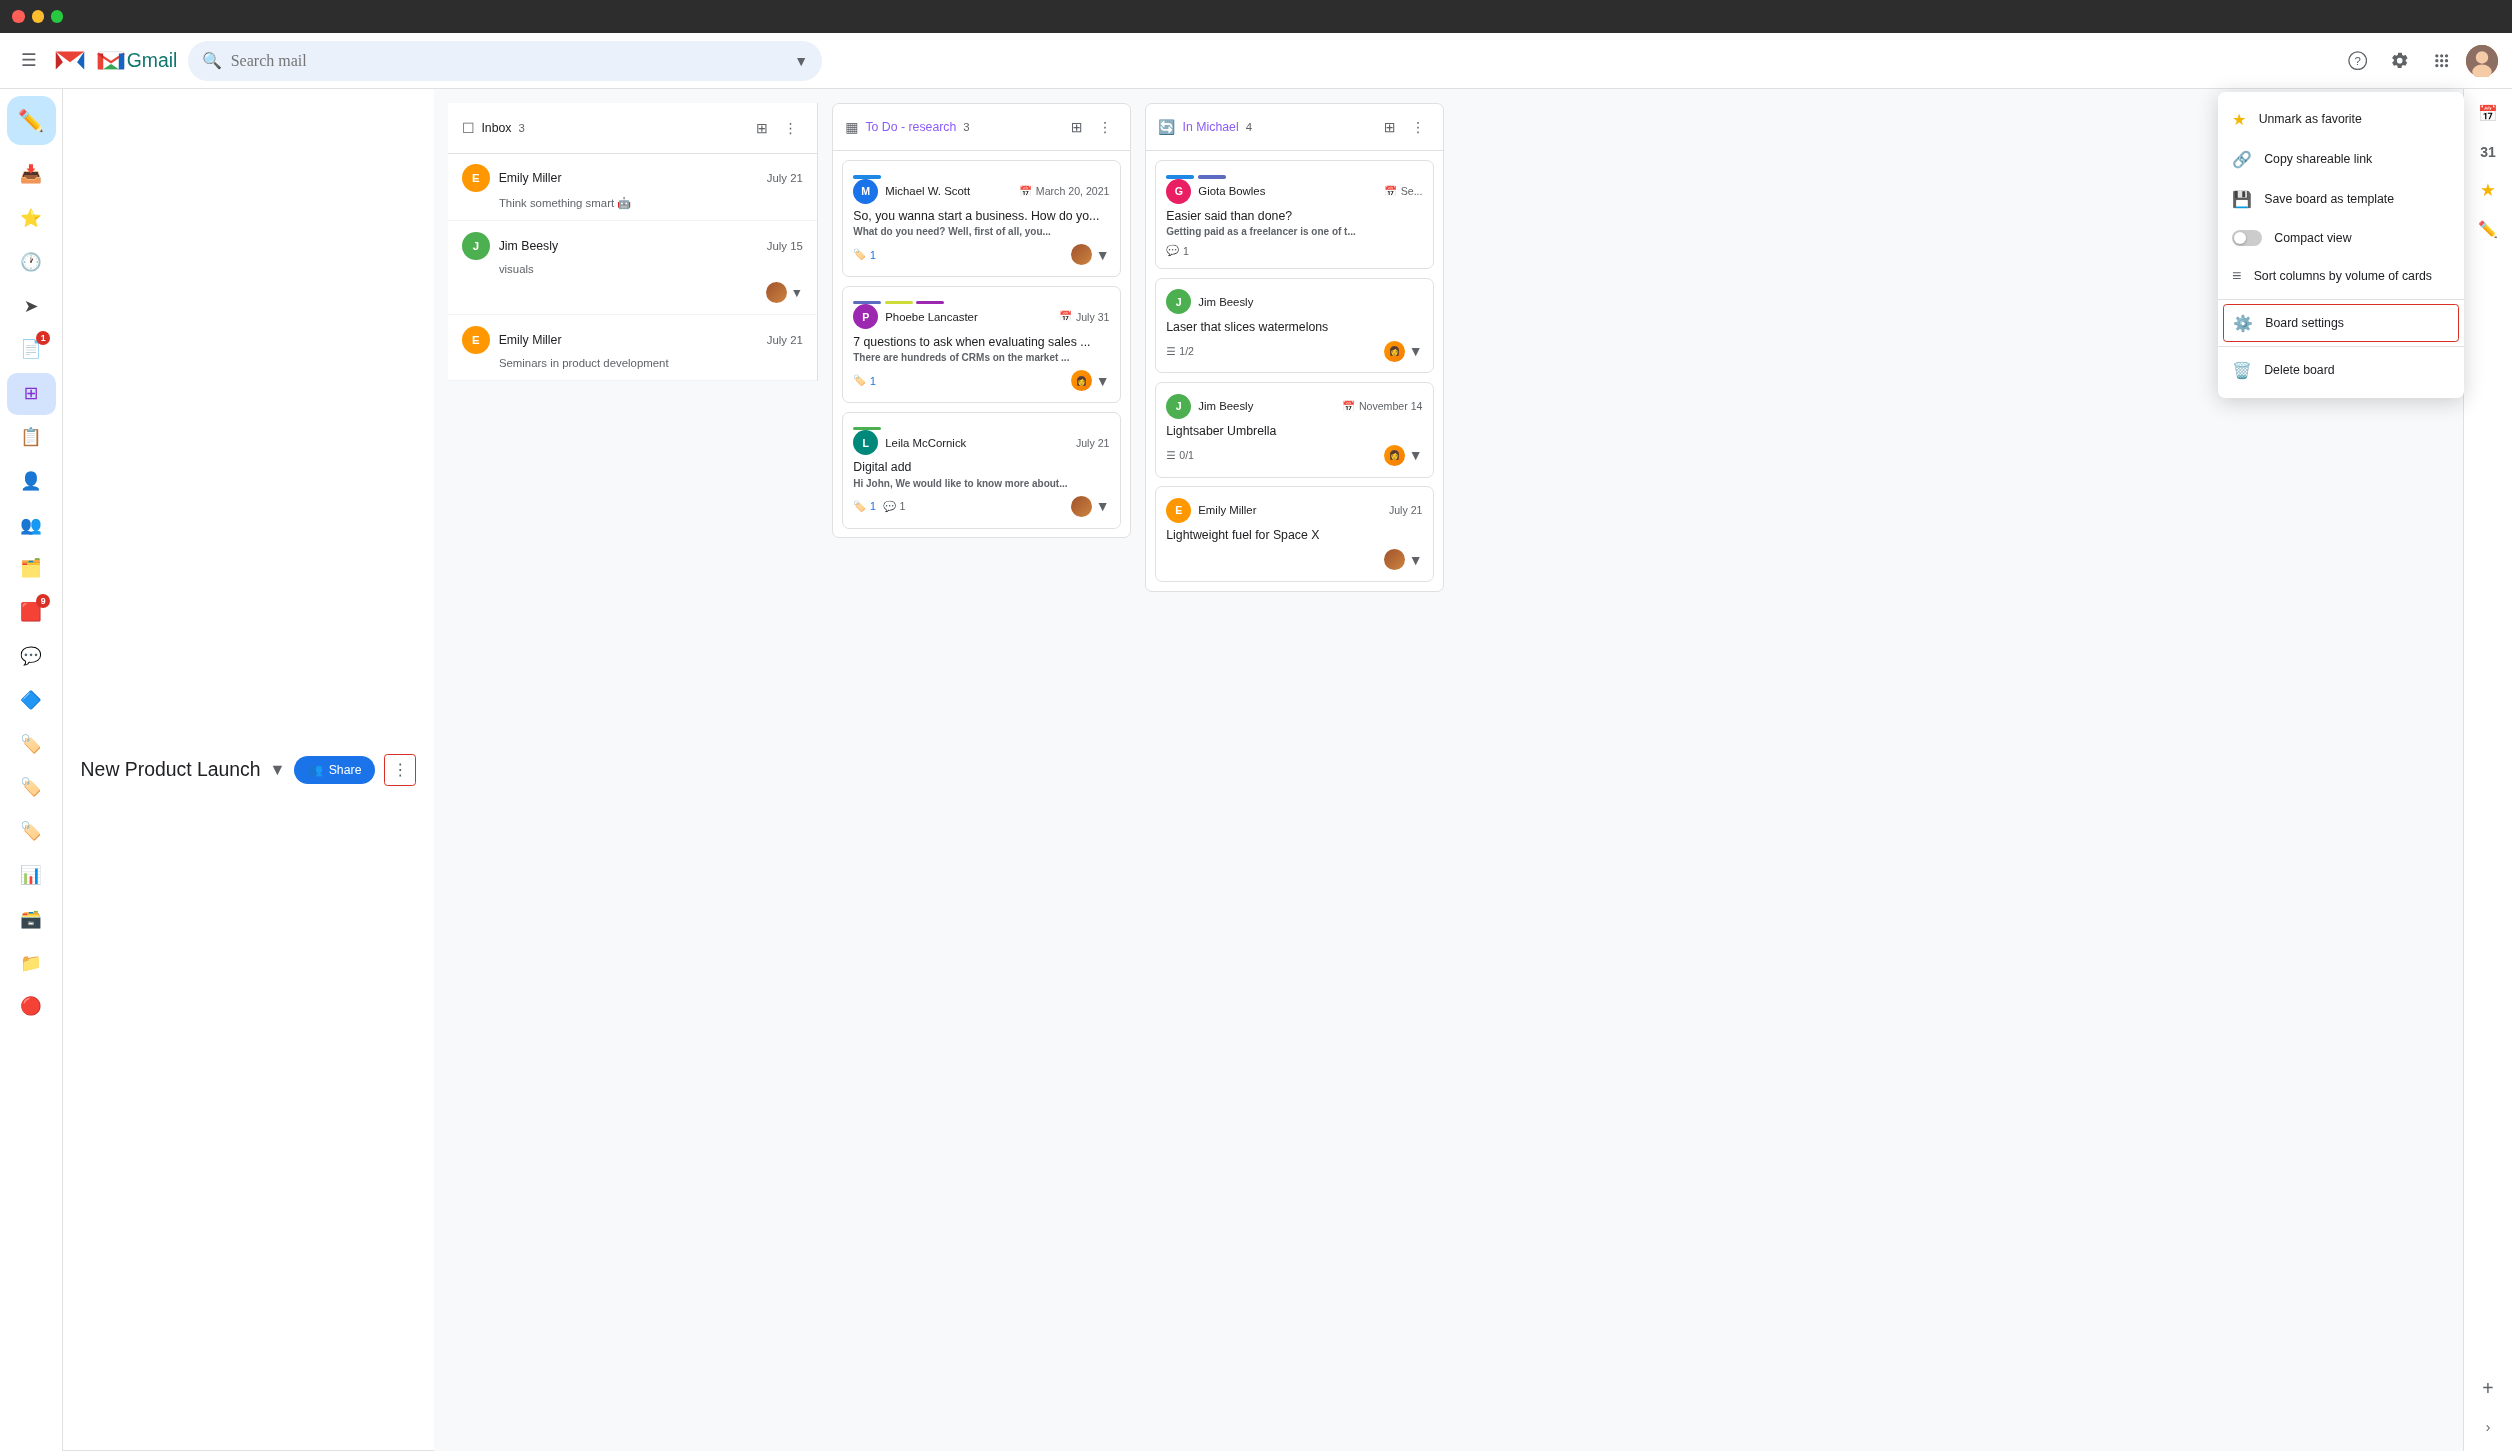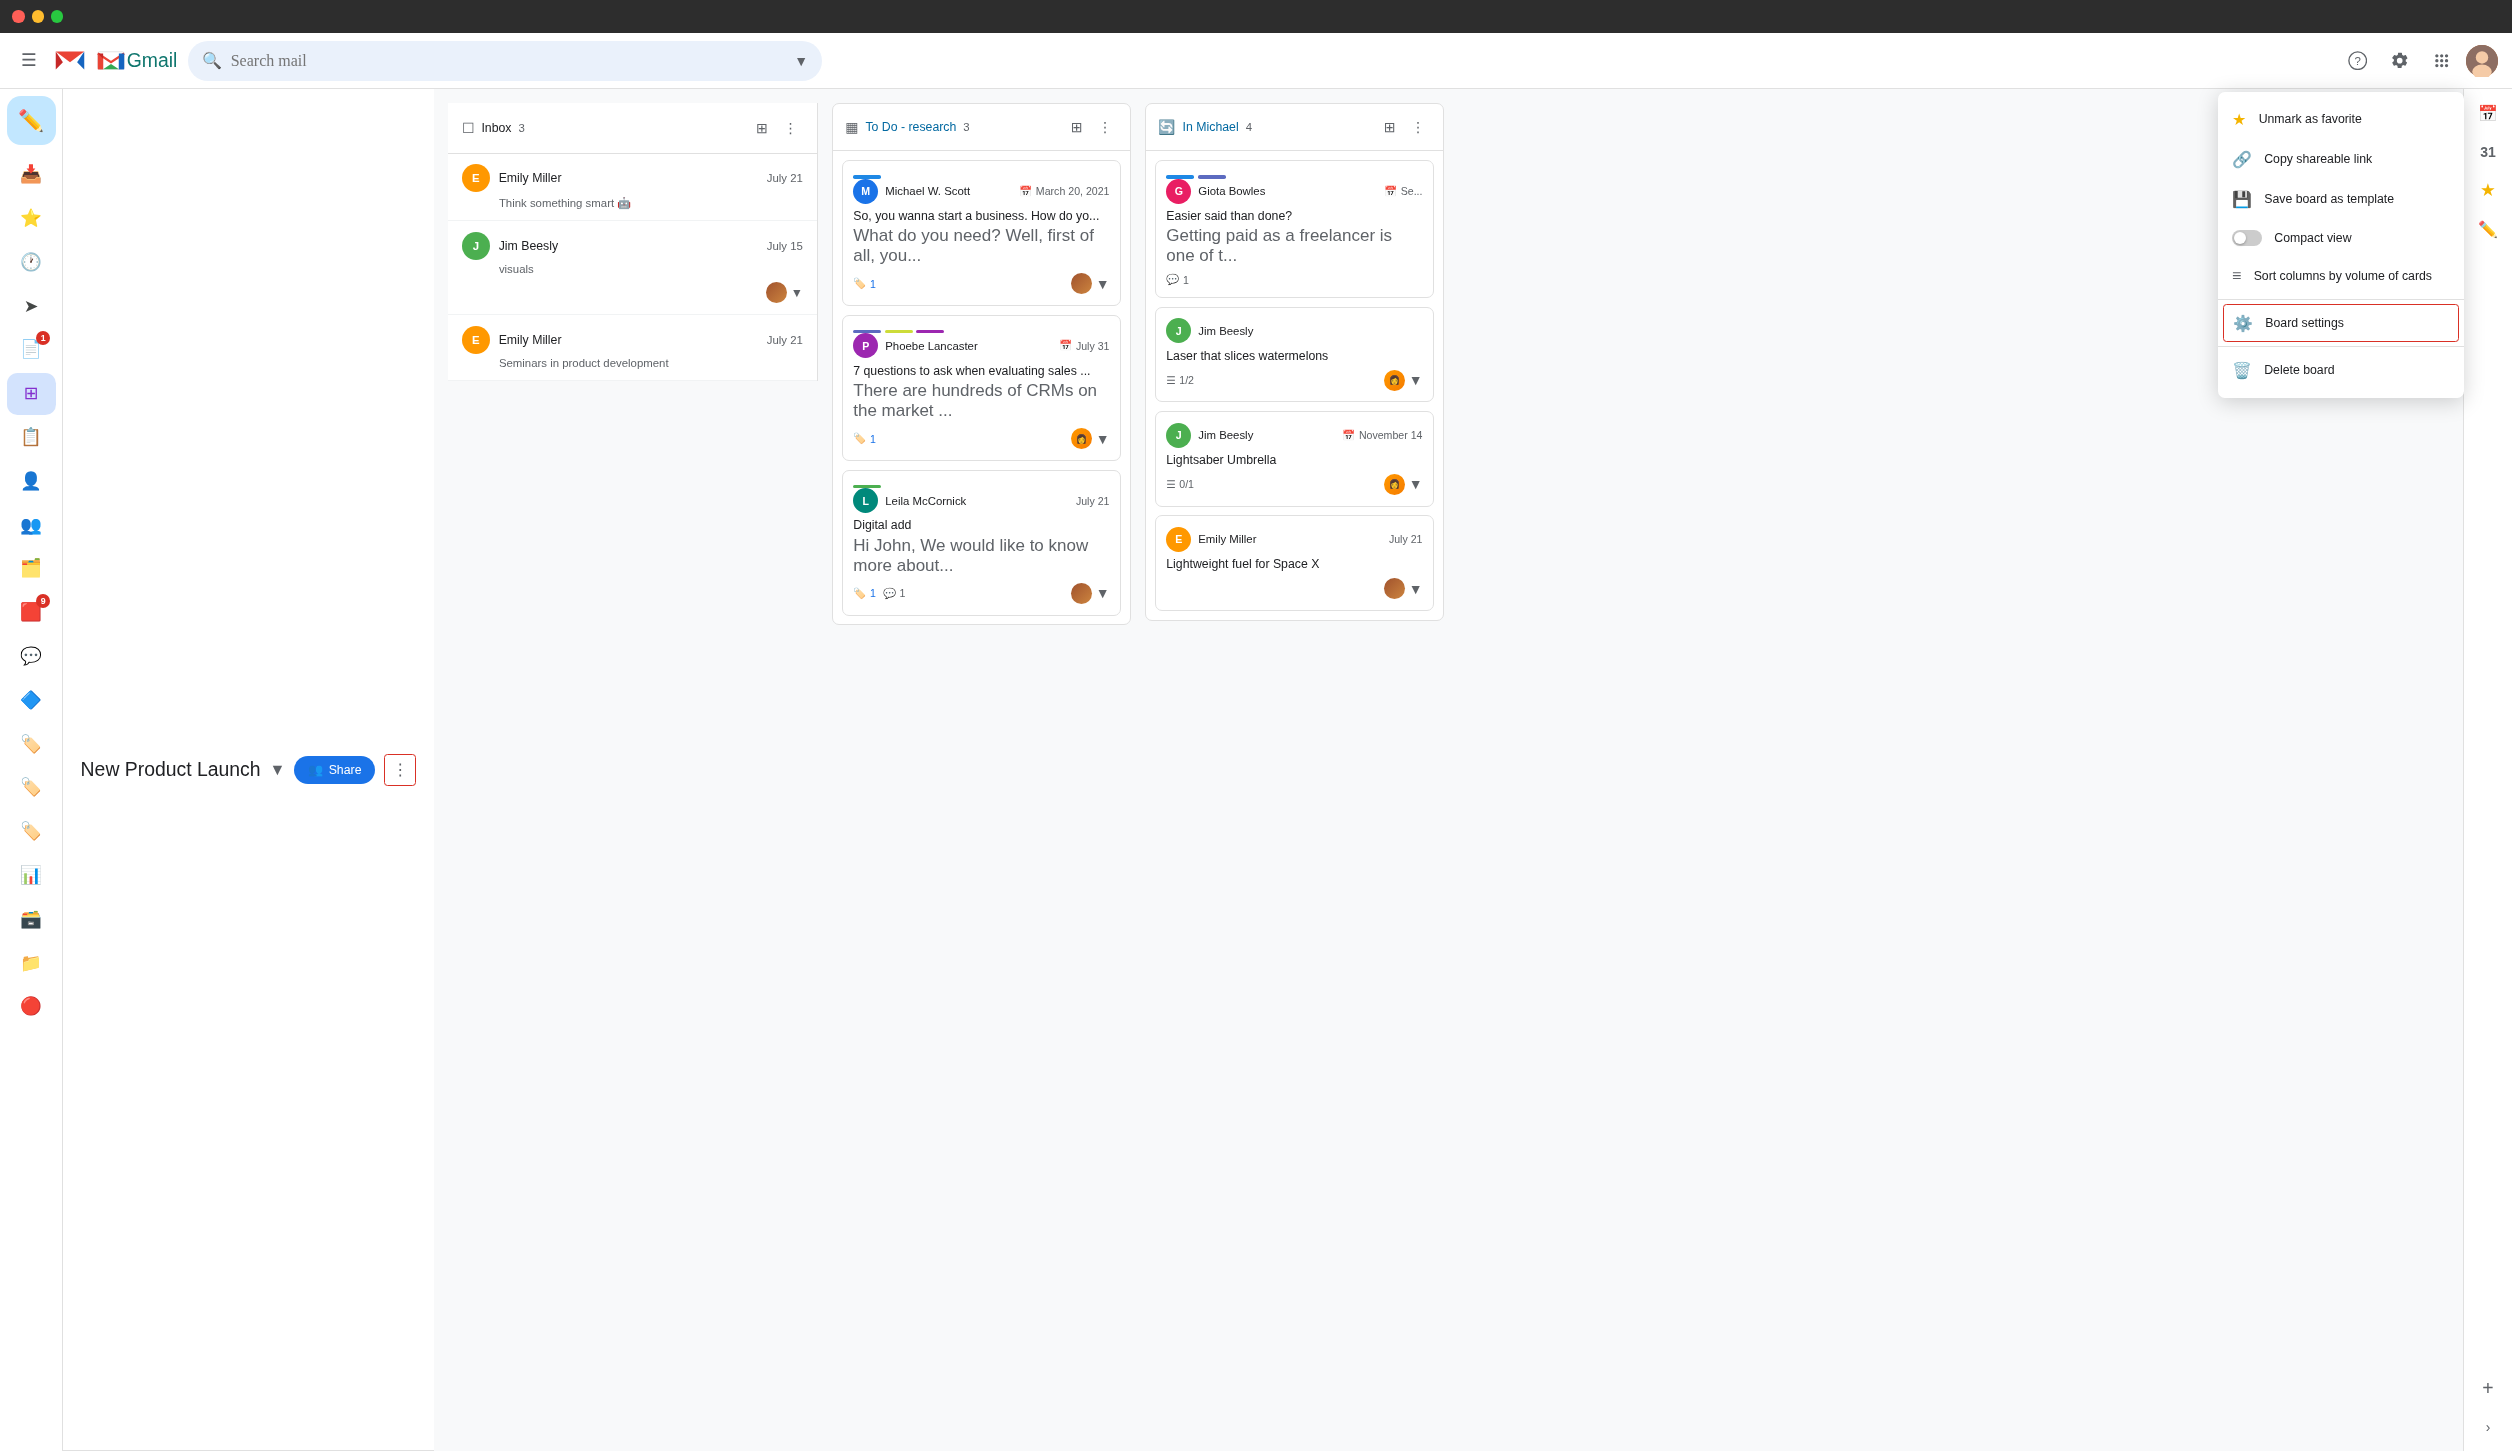--- a/index.html
+++ b/index.html
@@ -222,21 +222,21 @@
       padding: 10.6px 12.3px;
       display: flex;
       align-items: center;
       gap: 7px;
       border-bottom: 0.9px solid #e0e0e0;
     }
     .column-icon { color: #5f6368; font-size: 14px; }
     .column-title {
       font-size: 12.3px;
       font-weight: 500;
-      color: #0369a1;
+      color: #8b5cf6;
     }
     .column-count {
       font-size: 11.4px;
       color: #5f6368;
     }
     .column-header-actions {
       margin-left: auto;
       display: flex; gap: 3.5px;
     }
     .col-action-btn {
@@ -292,23 +292,24 @@
       color: #5f6368;
       display: flex; align-items: center; gap: 3.5px;
     }
     .card-title {
       font-size: 12.3px;
       font-weight: 500;
       color: #202124;
       margin-bottom: 3.5px;
     }
     .card-desc {
-      font-size: 17px;
+      font-size: 10px;
       color: #5f6368;
       margin-bottom: 7px;
+      font-weight: bold;
     }
     .card-tags {
       display: flex; gap: 3.5px; flex-wrap: wrap; margin-top: 3.5px;
     }
     .tag-bar {
       height: 3.5px;
       border-radius: 1.8px;
       width: 28px;
     }
     .card-footer {

